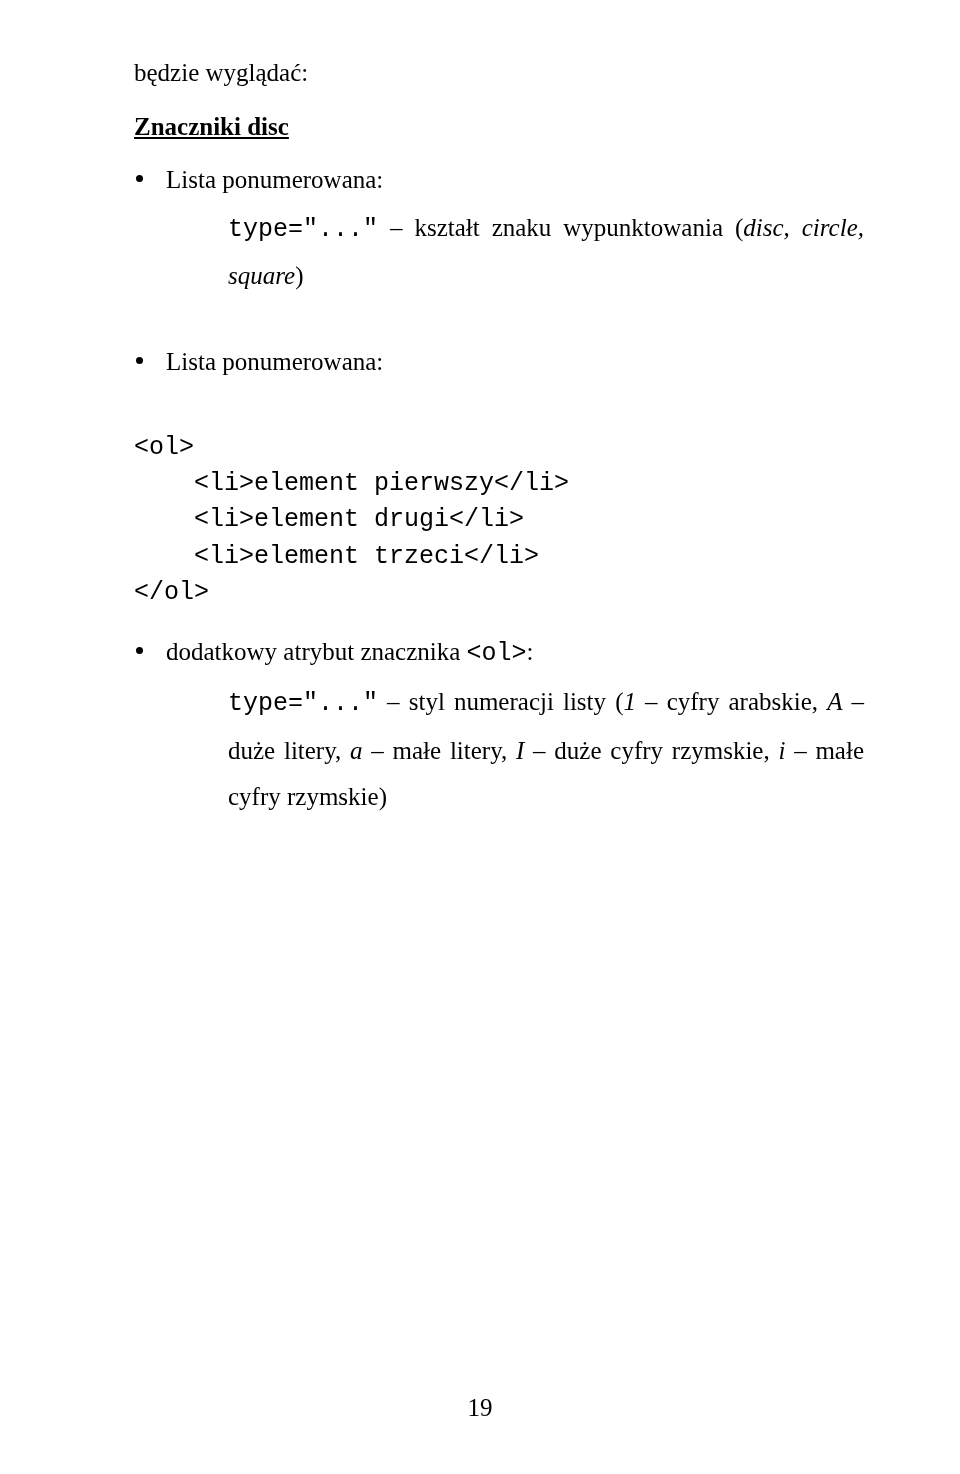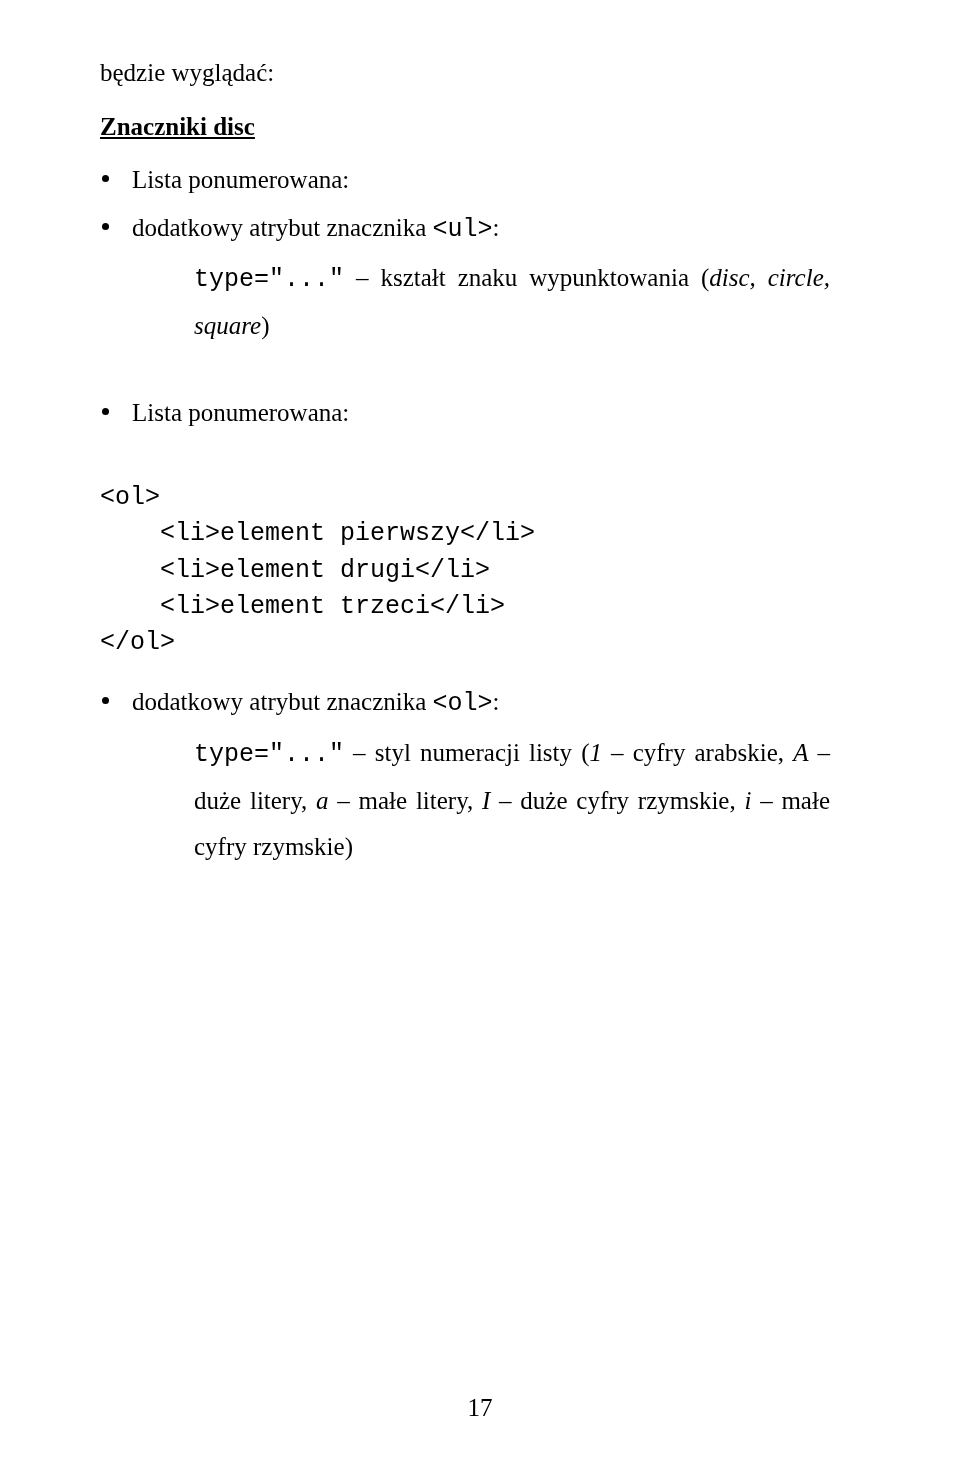--- a/index.html
+++ b/index.html
@@ -10,21 +10,21 @@
   body {
     width: 960px;
     height: 1474px;
     position: relative;
     font-family: "Times New Roman", Times, serif;
     color: #000000;
     box-sizing: border-box;
   }
   .page {
     position: absolute;
-    left: 100px;
+    left: 134px;
     top: 50px;
     width: 730px;
     font-size: 25px;
     line-height: 1.85;
   }
 
   .para1 {
     margin-bottom: 8px;
   }
 
@@ -97,23 +97,20 @@
   <div class="para1">będzie wyglądać:</div>
 
 
   <div class="heading">Znaczniki disc</div>
 
   <div class="outer-item">
     <span>Lista ponumerowana:</span>
   </div>
 
 
-  <div class="outer-item">
-    <span>dodatkowy atrybut znacznika <span class="mono">&lt;ul&gt;</span>:</span>
-  </div>
 
   <div class="sub-indent just"><span class="mono">type="..."</span> – kształt znaku wypunktowania (<span class="italic">disc, circle, square</span>)</div>
 
   <div class="outer-item gap-above">
     <span>Lista ponumerowana:</span>
   </div>
 
   <div class="codeblock">
 <span>&lt;ol&gt;</span>
 <span class="indent1">&lt;li&gt;element pierwszy&lt;/li&gt;</span>
@@ -123,13 +120,13 @@
 </div>
 
   <div class="outer-item">
     <span>dodatkowy atrybut znacznika <span class="mono">&lt;ol&gt;</span>:</span>
   </div>
 
   <div class="sub-indent just"><span class="mono">type="..."</span> – styl numeracji listy (<span class="italic">1</span> – cyfry arabskie, <span class="italic">A</span> – duże litery, <span class="italic">a</span> – małe litery, <span class="italic">I</span> – duże cyfry rzymskie, <span class="italic">i</span> – małe cyfry rzymskie)</div>
 
 </div>
 
-<div class="page-number">17</div>
+<div class="page-number">19</div>
 
 </body></html>

